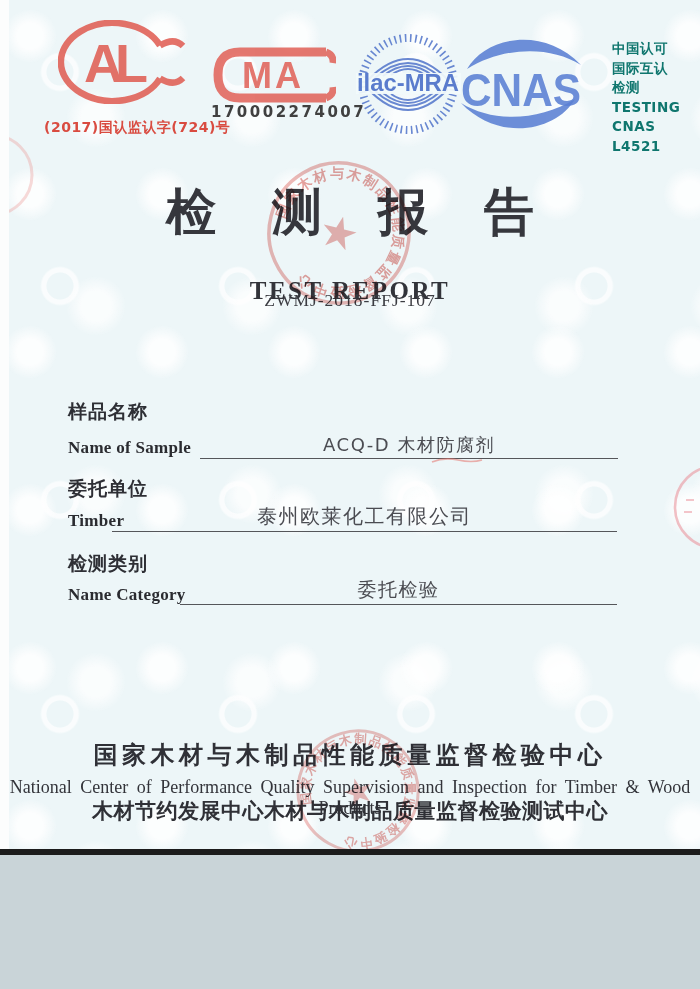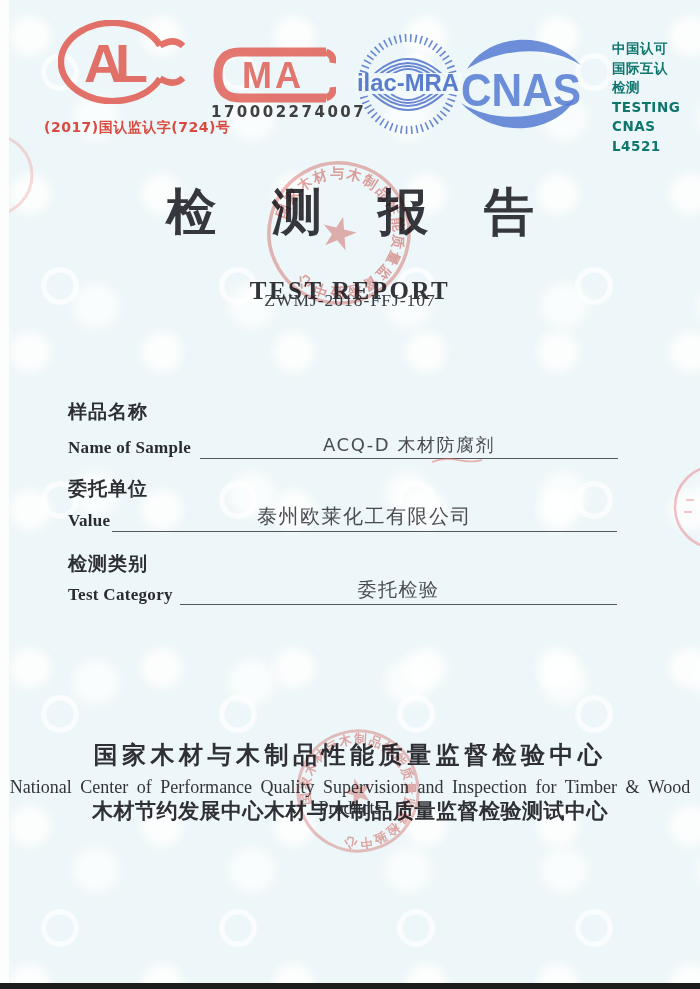--- a/index.html
+++ b/index.html
@@ -1,17 +1,17 @@
 <!DOCTYPE html>
 <html><head>
 <meta charset="utf-8">
 <style>
   html,body{margin:0;padding:0;background:#c9d4d8;}
   .page{
-    position:relative;width:700px;height:989px;overflow:hidden;
+    position:relative;width:700px;height:855px;overflow:hidden;
     background:#edf6f8;
     font-family:"Liberation Serif","DejaVu Serif",serif;
     color:#2c2d33;
   }
   
   .page::before{
     content:"";position:absolute;inset:0;z-index:0;pointer-events:none;
     background-image:
       radial-gradient(circle at 30px 36px, rgba(255,255,255,.85) 0 13px, rgba(255,255,255,0) 27px),
       radial-gradient(circle at 96px 118px, rgba(255,255,255,.75) 0 15px, rgba(255,255,255,0) 30px),
@@ -131,27 +131,27 @@
   <div class="abs z2 lbl-zh" style="top:399px">样品名称</div>
   <div class="abs z2 lbl-en" style="top:438px">Name of Sample</div>
   <div class="abs z2 field-line" style="left:200px;top:420px;width:418px;height:38px">
     <span class="field-value">ACQ-D 木材防腐剂</span>
   </div>
   <svg class="abs z3" style="left:430px;top:456px" width="54" height="10" viewBox="0 0 54 10">
     <path d="M2 6 q12 -5 26 -2 t24 0" fill="none" stroke="rgba(228,115,108,.55)" stroke-width="1.6"></path>
   </svg>
 
   <div class="abs z2 lbl-zh" style="top:476px">委托单位</div>
-  <div class="abs z2 lbl-en" style="top:511px">Value</div>
+  <div class="abs z2 lbl-en" style="top:511px">Timber</div>
   <div class="abs z2 field-line" style="left:112px;top:493px;width:505px;height:38px">
     <span class="field-value" style="font-size:20px">泰州欧莱化工有限公司</span>
   </div>
 
   <div class="abs z2 lbl-zh" style="top:551px">检测类别</div>
-  <div class="abs z2 lbl-en" style="top:585px">Test Category</div>
+  <div class="abs z2 lbl-en" style="top:585px">Name Category</div>
   <div class="abs z2 field-line" style="left:180px;top:566px;width:437px;height:38px">
     <span class="field-value" style="font-size:19px">委托检验</span>
   </div>
 
   <div class="abs z2 org org-zh1">国家木材与木制品性能质量监督检验中心</div>
   <div class="abs z2 org org-en1">National Center of Performance Quality Supervision and Inspection for Timber &amp; Wood Products</div>
   <div class="abs z2 org org-zh2">木材节约发展中心木材与木制品质量监督检验测试中心</div>
 
   <svg class="abs z3 stamp" style="left:292px;top:725px;transform:rotate(-16deg)" width="132" height="132" viewBox="0 0 132 132">
     <circle cx="66" cy="66" r="60" fill="none" stroke="rgba(224,110,104,.42)" stroke-width="3"></circle>

